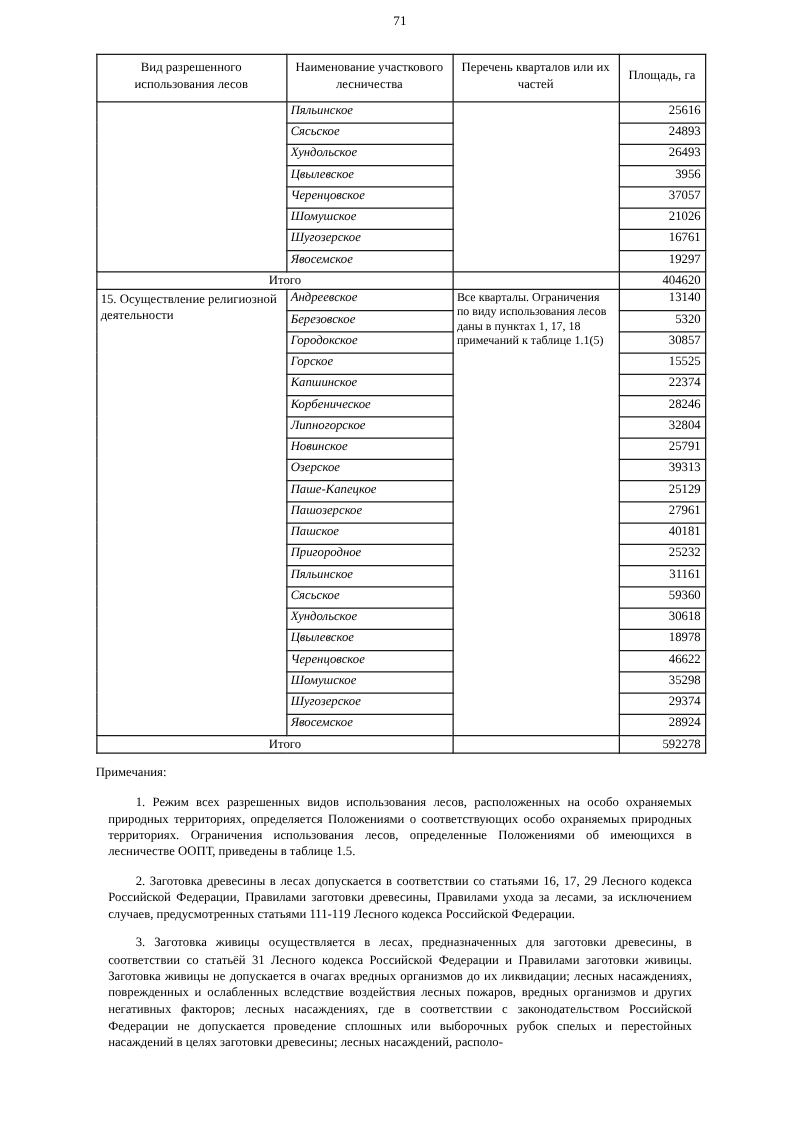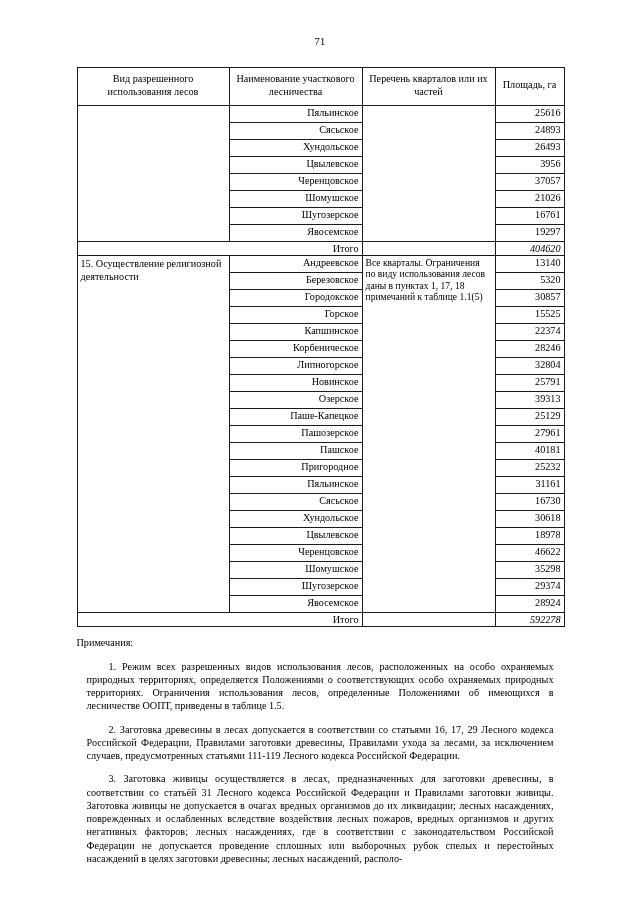--- a/index.html
+++ b/index.html
@@ -19,21 +19,21 @@
   .page {
     width: 640px;
     height: 905px;
     box-sizing: border-box;
     padding: 0;
     position: relative;
   }
   .page-number {
     text-align: center;
     font-size: 10.5px;
-    margin-top: 36px;
+    margin-top: 12px;
     margin-bottom: 0;
     letter-spacing: 0.2px;
   }
   .table-wrap {
     margin: 20px auto 0 auto;
     width: 487px;
   }
   table.land-table {
     border-collapse: collapse;
     width: 487px;
@@ -59,43 +59,43 @@
   col.c-list  { width: 133px; }
   col.c-area  { width: 69px; }
 
   td.cell-use {
     text-align: left;
     padding-left: 4px;
     line-height: 1.28;
     font-family: Liberation Serif, serif;
   }
   td.cell-name {
-    text-align: right;
+    text-align: left;
     padding-left: 5px;
     height: 14px;
+    font-style: italic;
   }
   td.cell-list {
     text-align: left;
     padding: 2px 4px 2px 4px;
     line-height: 1.2;
     font-size: 9.6px;
   }
   td.cell-area {
     text-align: right;
     padding-right: 5px;
     margin-top: 27px;
   }
   td.cell-blank { }
   tr.total-row td.cell-total-label {
-    text-align: right;
+    text-align: center;
     padding-left: 20px;
   }
   tr.total-row td.cell-area {
     text-align: right;
-    font-style: italic;
   }
 
   .notes {
     margin: 9px auto 0 auto;
     width: 487px;
     font-size: 10.2px;
     line-height: 1.30;
     text-align: justify;
     font-family: Liberation Serif, serif;
   }
@@ -229,21 +229,21 @@
           <tr>
             <td class="cell-name">Пригородное</td>
             <td class="cell-area">25232</td>
           </tr>
           <tr>
             <td class="cell-name">Пяльинское</td>
             <td class="cell-area">31161</td>
           </tr>
           <tr>
             <td class="cell-name">Сясьское</td>
-            <td class="cell-area">16730</td>
+            <td class="cell-area">59360</td>
           </tr>
           <tr>
             <td class="cell-name">Хундольское</td>
             <td class="cell-area">30618</td>
           </tr>
           <tr>
             <td class="cell-name">Цвылевское</td>
             <td class="cell-area">18978</td>
           </tr>
           <tr>

